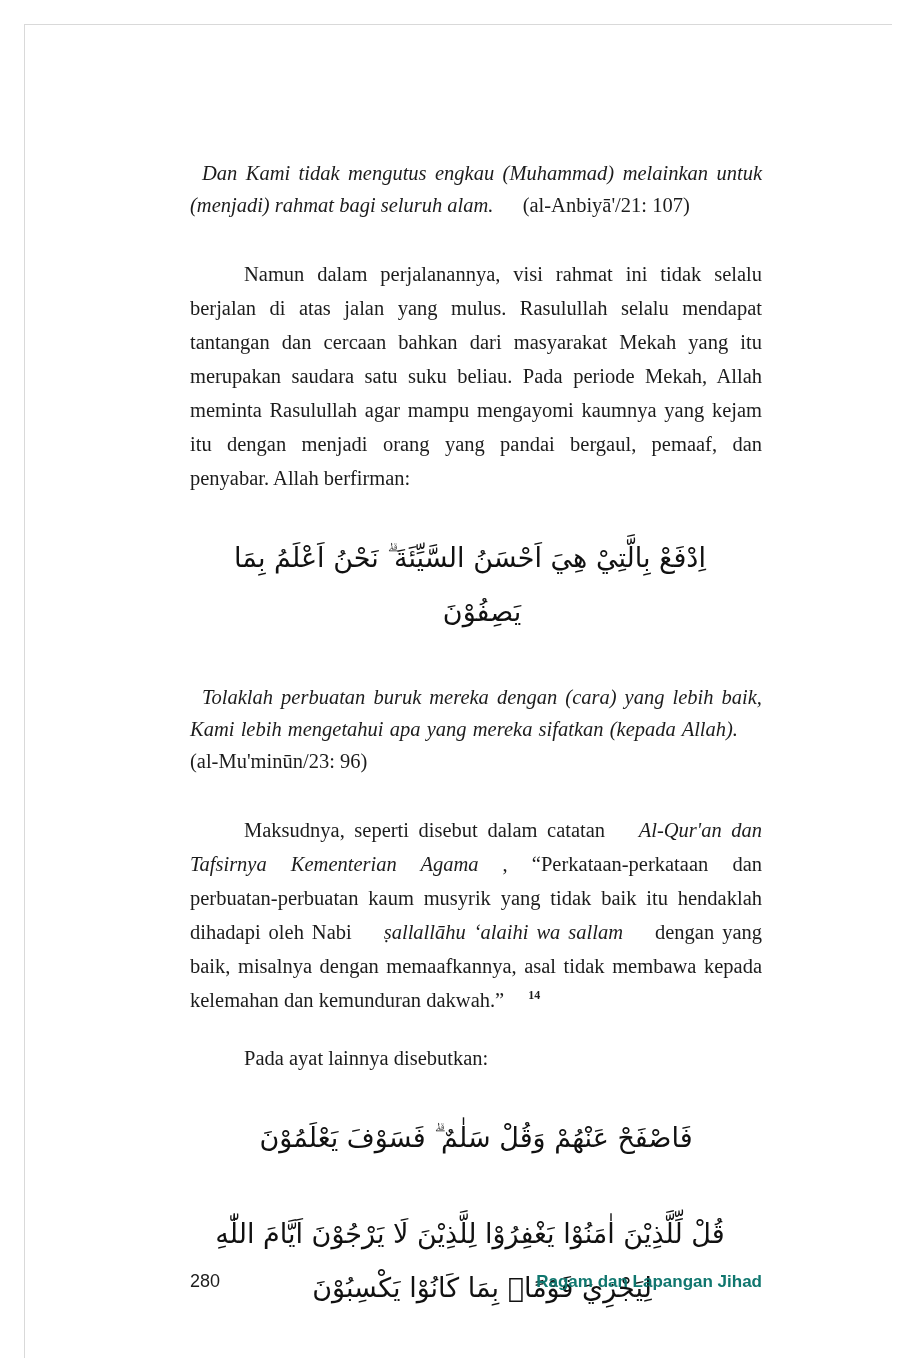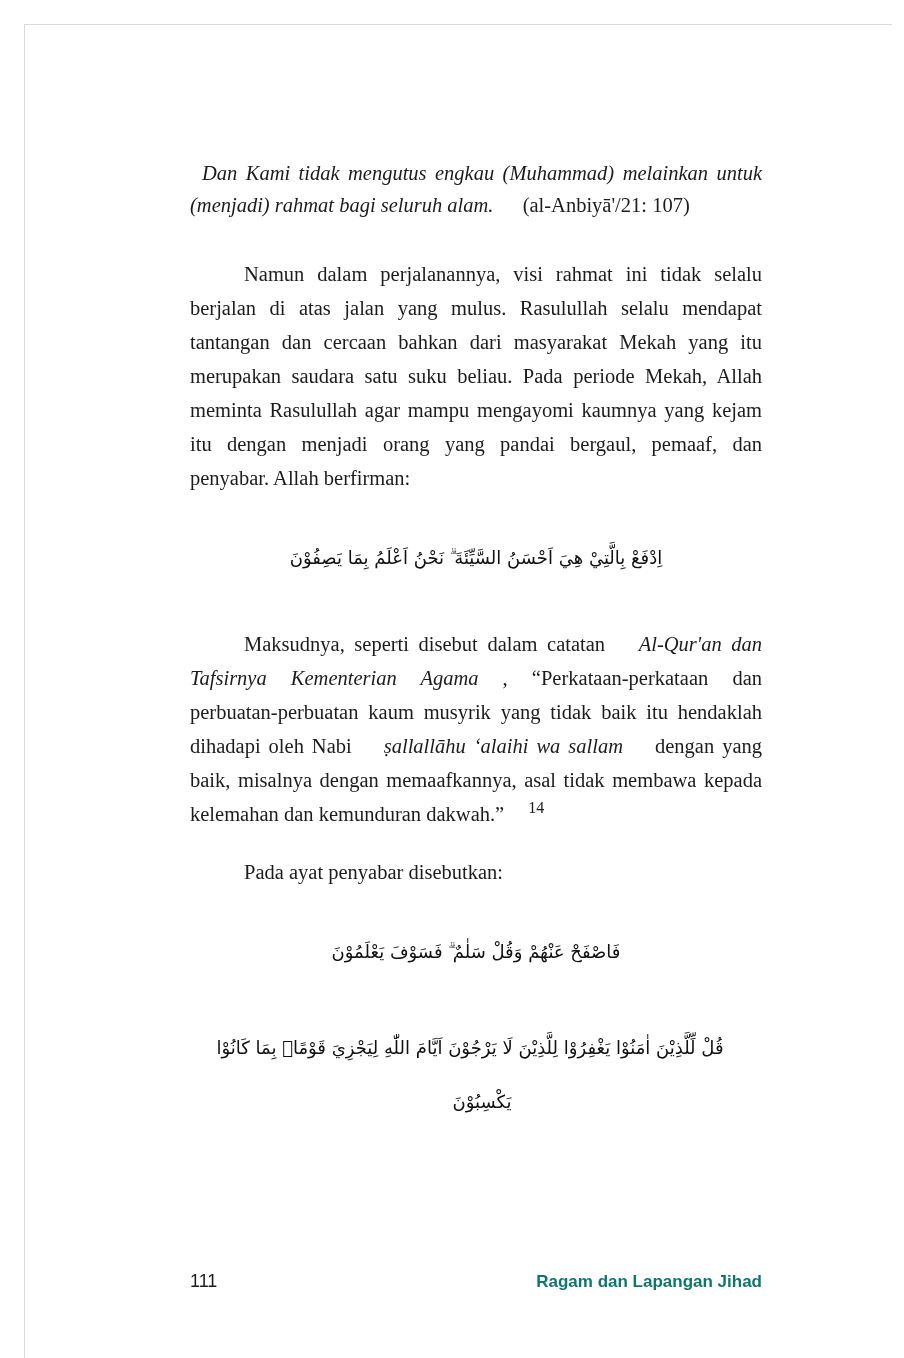--- a/index.html
+++ b/index.html
@@ -31,30 +31,31 @@
   p.body {
     font-size: 20.5px;
     line-height: 34px;
     text-indent: 42px;
   }
   p.body .i { font-style: italic; }
   p.arabic {
     direction: rtl;
     text-align: center;
     font-family: "DejaVu Sans", sans-serif;
-    font-size: 18px;
+    font-size: 27px;
     line-height: 54px;
     margin: 12px 0 18px 0;
     text-indent: 0;
     color: #111;
   }
   sup {
-    font-size: 16px;
+    font-size: 12px;
     vertical-align: super;
     line-height: 0;
+    font-weight: bold;
   }
   .footer {
     position: absolute;
     left: 141px;
     width: 620px;
     top: 1222px;
     display: flex;
     justify-content: space-between;
     align-items: baseline;
     font-family: "Liberation Sans", sans-serif;
@@ -72,24 +73,25 @@
 </style>
 </head>
 <body>
 
 <div class="page">
 
   <main class="content">
       <p class="quote"><span class="i">Dan Kami tidak mengutus engkau (Muhammad) melainkan untuk (menjadi) rahmat bagi seluruh alam.</span><span> (al-Anbiyā'/21: 107)</span></p>
       <p class="body"><span>Namun dalam perjalanannya, visi rahmat ini tidak selalu berjalan di atas jalan yang mulus. Rasulullah selalu mendapat tantangan dan cercaan bahkan dari masyarakat Mekah yang itu merupakan saudara satu suku beliau. Pada periode Mekah, Allah meminta Rasulullah agar mampu mengayomi kaumnya yang kejam itu dengan menjadi orang yang pandai bergaul, pemaaf, dan penyabar. Allah berfirman:</span></p>
       <p class="arabic" lang="ar" dir="rtl"><span>اِدْفَعْ بِالَّتِيْ هِيَ اَحْسَنُ السَّيِّئَةَ ۗ نَحْنُ اَعْلَمُ بِمَا يَصِفُوْنَ</span></p>
+      <p class="quote"><span class="i">Tolaklah perbuatan buruk mereka dengan (cara) yang lebih baik, Kami lebih mengetahui apa yang mereka sifatkan (kepada Allah).</span><span> (al-Mu'minūn/23: 96)</span></p>
       <p class="body"><span>Maksudnya, seperti disebut dalam catatan </span><span class="i">Al-Qur'an dan Tafsirnya Kementerian Agama</span><span>, “Perkataan-perkataan dan perbuatan-perbuatan kaum musyrik yang tidak baik itu hendaklah dihadapi oleh Nabi </span><span class="i">ṣallallāhu ‘alaihi wa sallam</span><span> dengan yang baik, misalnya dengan memaafkannya, asal tidak membawa kepada kelemahan dan kemunduran dakwah.”</span><sup>14</sup></p>
-      <p class="body"><span>Pada ayat penyabar disebutkan:</span></p>
+      <p class="body"><span>Pada ayat lainnya disebutkan:</span></p>
       <p class="arabic" lang="ar" dir="rtl"><span>فَاصْفَحْ عَنْهُمْ وَقُلْ سَلٰمٌ ۗ فَسَوْفَ يَعْلَمُوْنَ</span></p>
       <p class="arabic" lang="ar" dir="rtl"><span>قُلْ لِّلَّذِيْنَ اٰمَنُوْا يَغْفِرُوْا لِلَّذِيْنَ لَا يَرْجُوْنَ اَيَّامَ اللّٰهِ لِيَجْزِيَ قَوْمًاۢ بِمَا كَانُوْا يَكْسِبُوْنَ</span></p>
     </main>
 
   <div class="footer">
-    <span class="pagenum">111</span>
+    <span class="pagenum">280</span>
     <span class="runtitle">Ragam dan Lapangan Jihad</span>
   </div>
 
 </div>
 
 </body></html>

